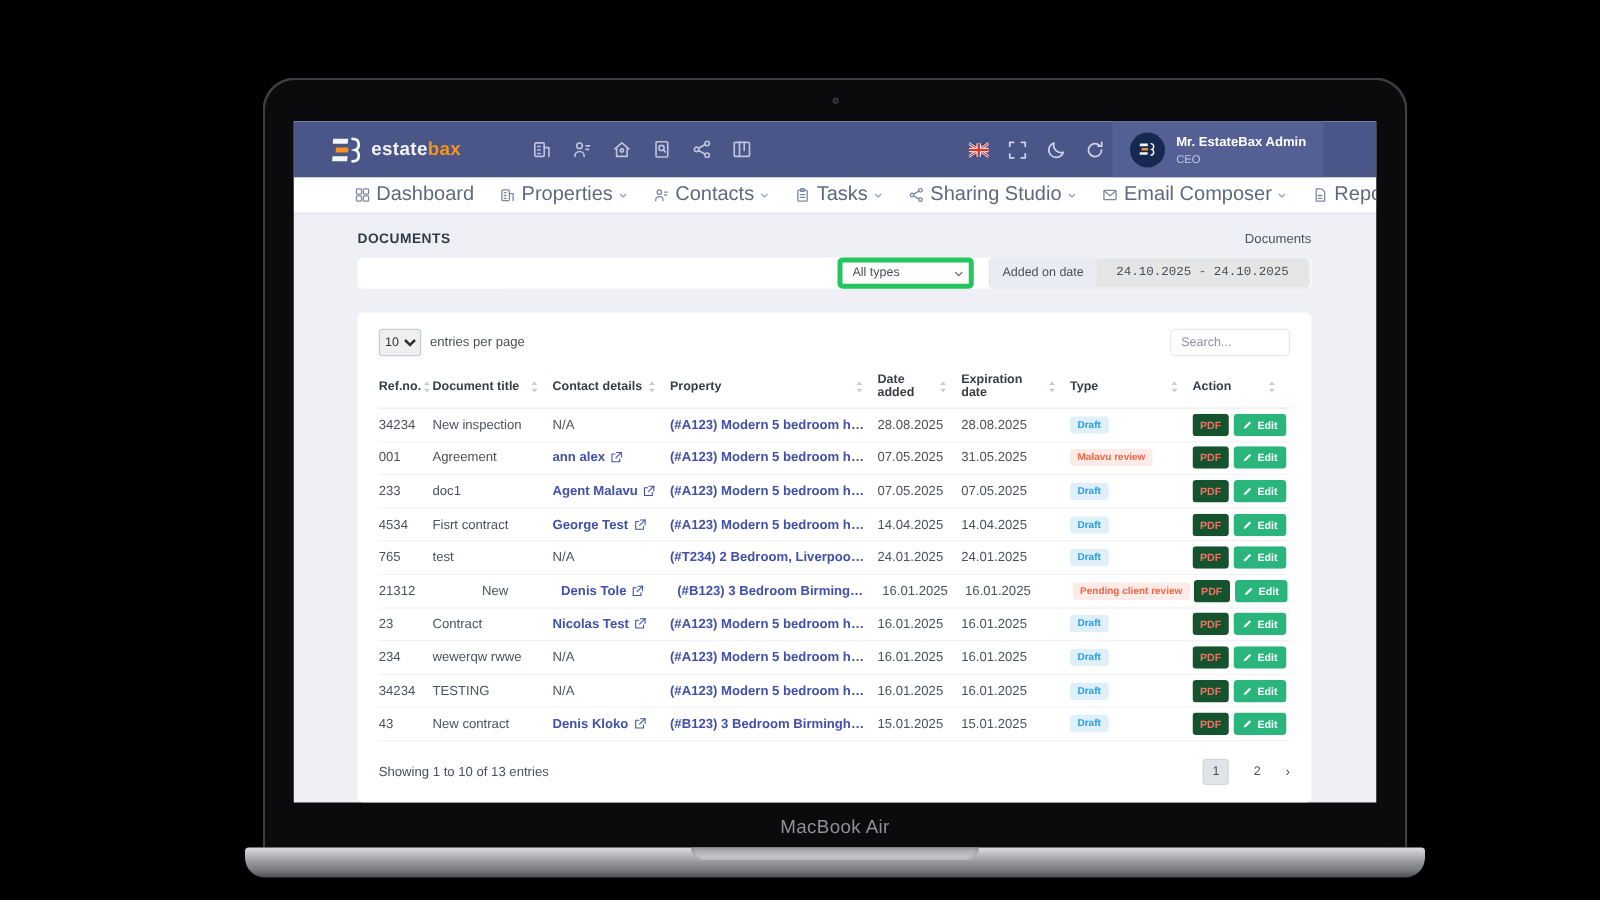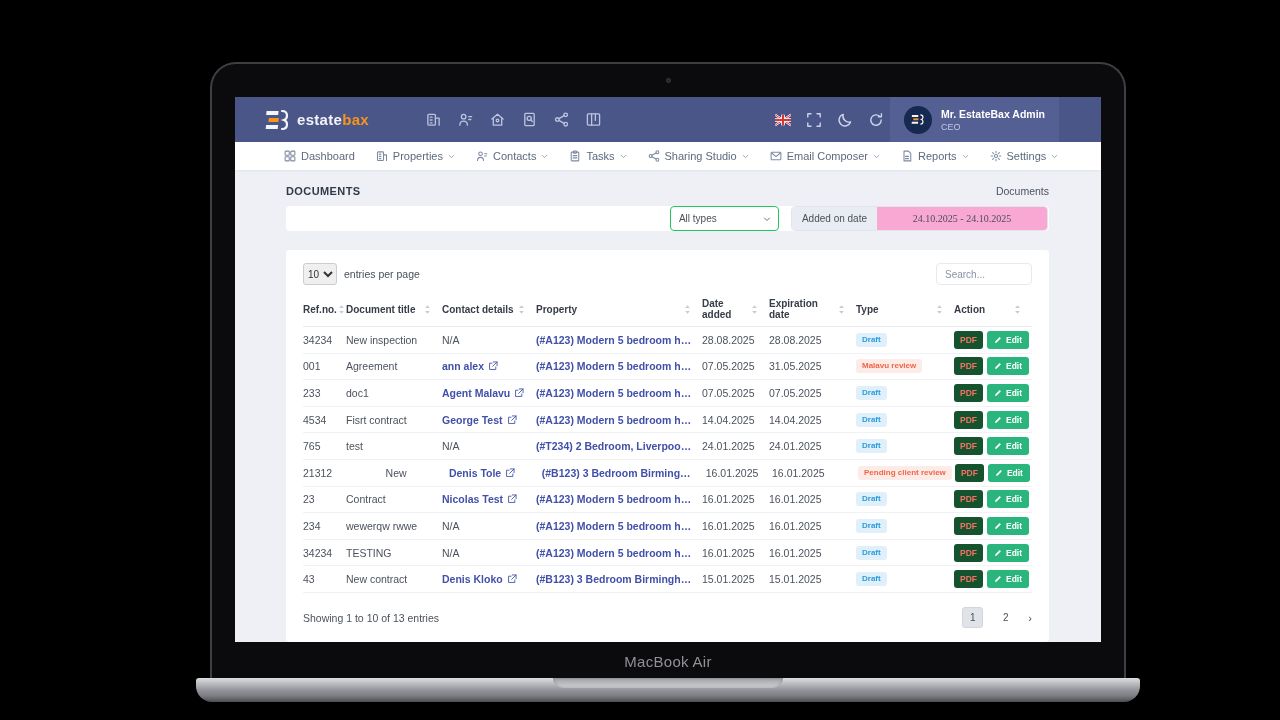--- a/index.html
+++ b/index.html
@@ -40,50 +40,50 @@
   .profile{ height:45px; display:flex; align-items:center; gap:9px; background:#545f93;
     padding:0 14px; margin-left:6px; margin-right:42px; cursor:pointer; }
   .avatar{ width:28px; height:28px; border-radius:50%; background:#162950;
     display:flex; align-items:center; justify-content:center; flex:0 0 auto; }
   .p-name{ font-size:10.5px; font-weight:700; color:#fff; white-space:nowrap; }
   .p-role{ font-size:9px; color:#c2c9e4; margin-top:2px; }
 
   
   .nav{ height:28px; background:#fff; display:flex; align-items:center; gap:21px;
     padding-left:49px; box-shadow:0 1px 2px rgba(30,40,60,.06); position:relative; z-index:2; }
-  .nav-item{ display:flex; align-items:center; gap:5px; font-size:11px; color:#5d6a7e;
+  .nav-item{ display:flex; align-items:center; gap:5px; font-size:16px; color:#5d6a7e;
     cursor:pointer; white-space:nowrap;text-align:right; }
   .nav-item .nicon{ width:12px; height:12px; color:#7d8aa0; }
   .nav-item .nicon svg{ width:12px; height:12px; display:block; }
   .caret{ width:7px; height:7px; color:#939cae; }
   .caret svg{ width:7px; height:7px; display:block; }
 
   
   .content{ padding:0 52px 0 51px; height:472px; display:flex; flex-direction:column; }
   .title-row{ margin-top:15px; display:flex; justify-content:space-between; align-items:center; }
   .page-title{ font-size:11px; font-weight:700; color:#313a49; letter-spacing:.4px; }
   .breadcrumb{ font-size:10.5px; color:#4b5362; }
 
   .filter-panel{ margin-top:9px; background:#fff; border-radius:4px; height:36px;
     display:flex; align-items:center; justify-content:flex-end; padding-right:1px; }
-  .type-select{ width:109px; height:25px; border:1px solid #22c55e; border-radius:4px;
+  .type-select{ width:109px; height:25px; border:4px solid #22c55e; border-radius:4px;
     background:#fff; font-size:10px; color:#495057; padding:0 8px;
     font-family:"Liberation Sans",sans-serif; margin-right:12px;
     -webkit-appearance:none; appearance:none; position:relative; }
   .select-wrap{ position:relative; margin-right:12px; }
   .select-wrap .type-select{ margin-right:0; }
   .select-wrap .sel-caret{ position:absolute; right:8px; top:9px; width:8px; height:8px;
     color:#6b7280; pointer-events:none; }
   .select-wrap .sel-caret svg{ width:8px; height:8px; display:block; }
   .date-group{ display:flex; align-items:stretch; height:25px; border:1px solid #e2e6ec;
     border-radius:4px; overflow:hidden; }
   .date-label{ background:#e9edf3; color:#495057; font-size:10px; display:flex;
     align-items:center; padding:0 10px; cursor:pointer; }
   .date-input{ width:170px; border:none; outline:none; text-align:center; font-size:10px;
-    color:#495057; font-family:Liberation Serif, serif; background:#f9a8d4; }
+    color:#495057; font-family:Liberation Mono, monospace; background:#e5e5e5; }
 
   
   .card{ margin-top:19px; background:#fff; border-radius:4px; padding:13px 17px 0 17px;
     flex:1 1 auto; display:flex; flex-direction:column; }
   .controls{ display:flex; justify-content:space-between; align-items:center; }
   .left-ctrl{ display:flex; align-items:center; gap:7px; font-size:10.5px; color:#495057; }
   .pp-select{ width:34px; height:22px; border:1px solid #c7ced6; border-radius:3px;
     font-size:10px; color:#333; font-family:"Liberation Sans",sans-serif; }
   .search-input{ width:96px; height:22px; border:1px solid #e6e9ee; border-radius:4px;
     padding:0 8px; font-size:10px; color:#495057; outline:none;

